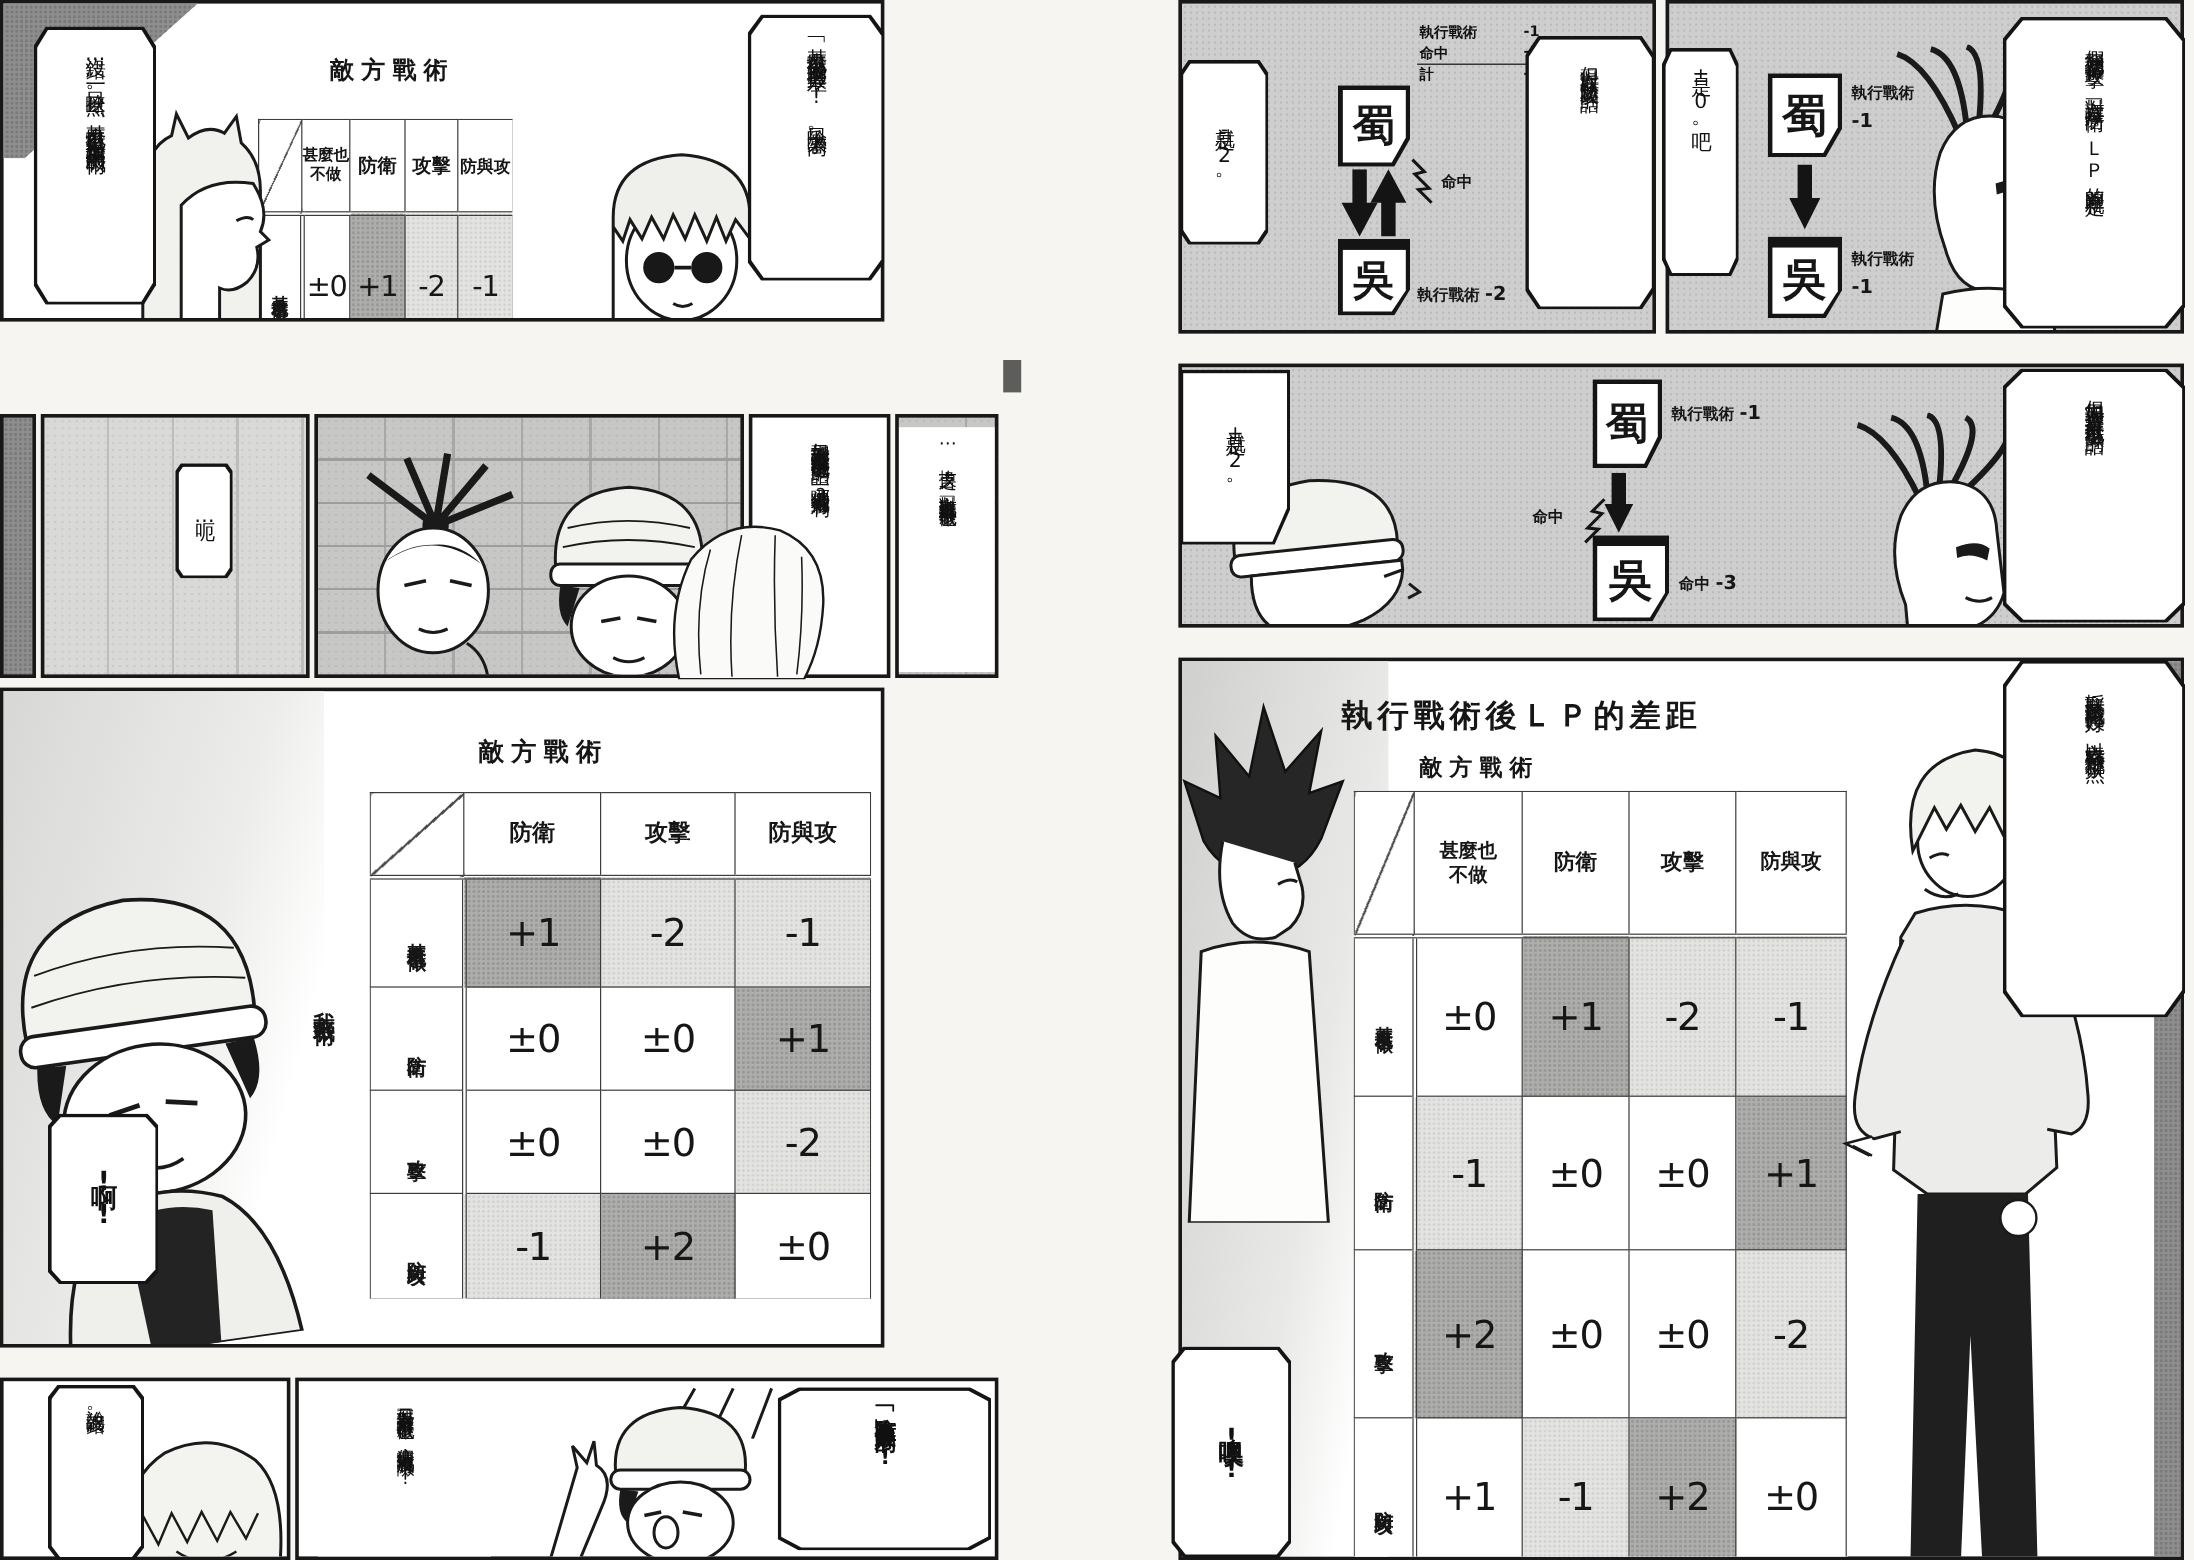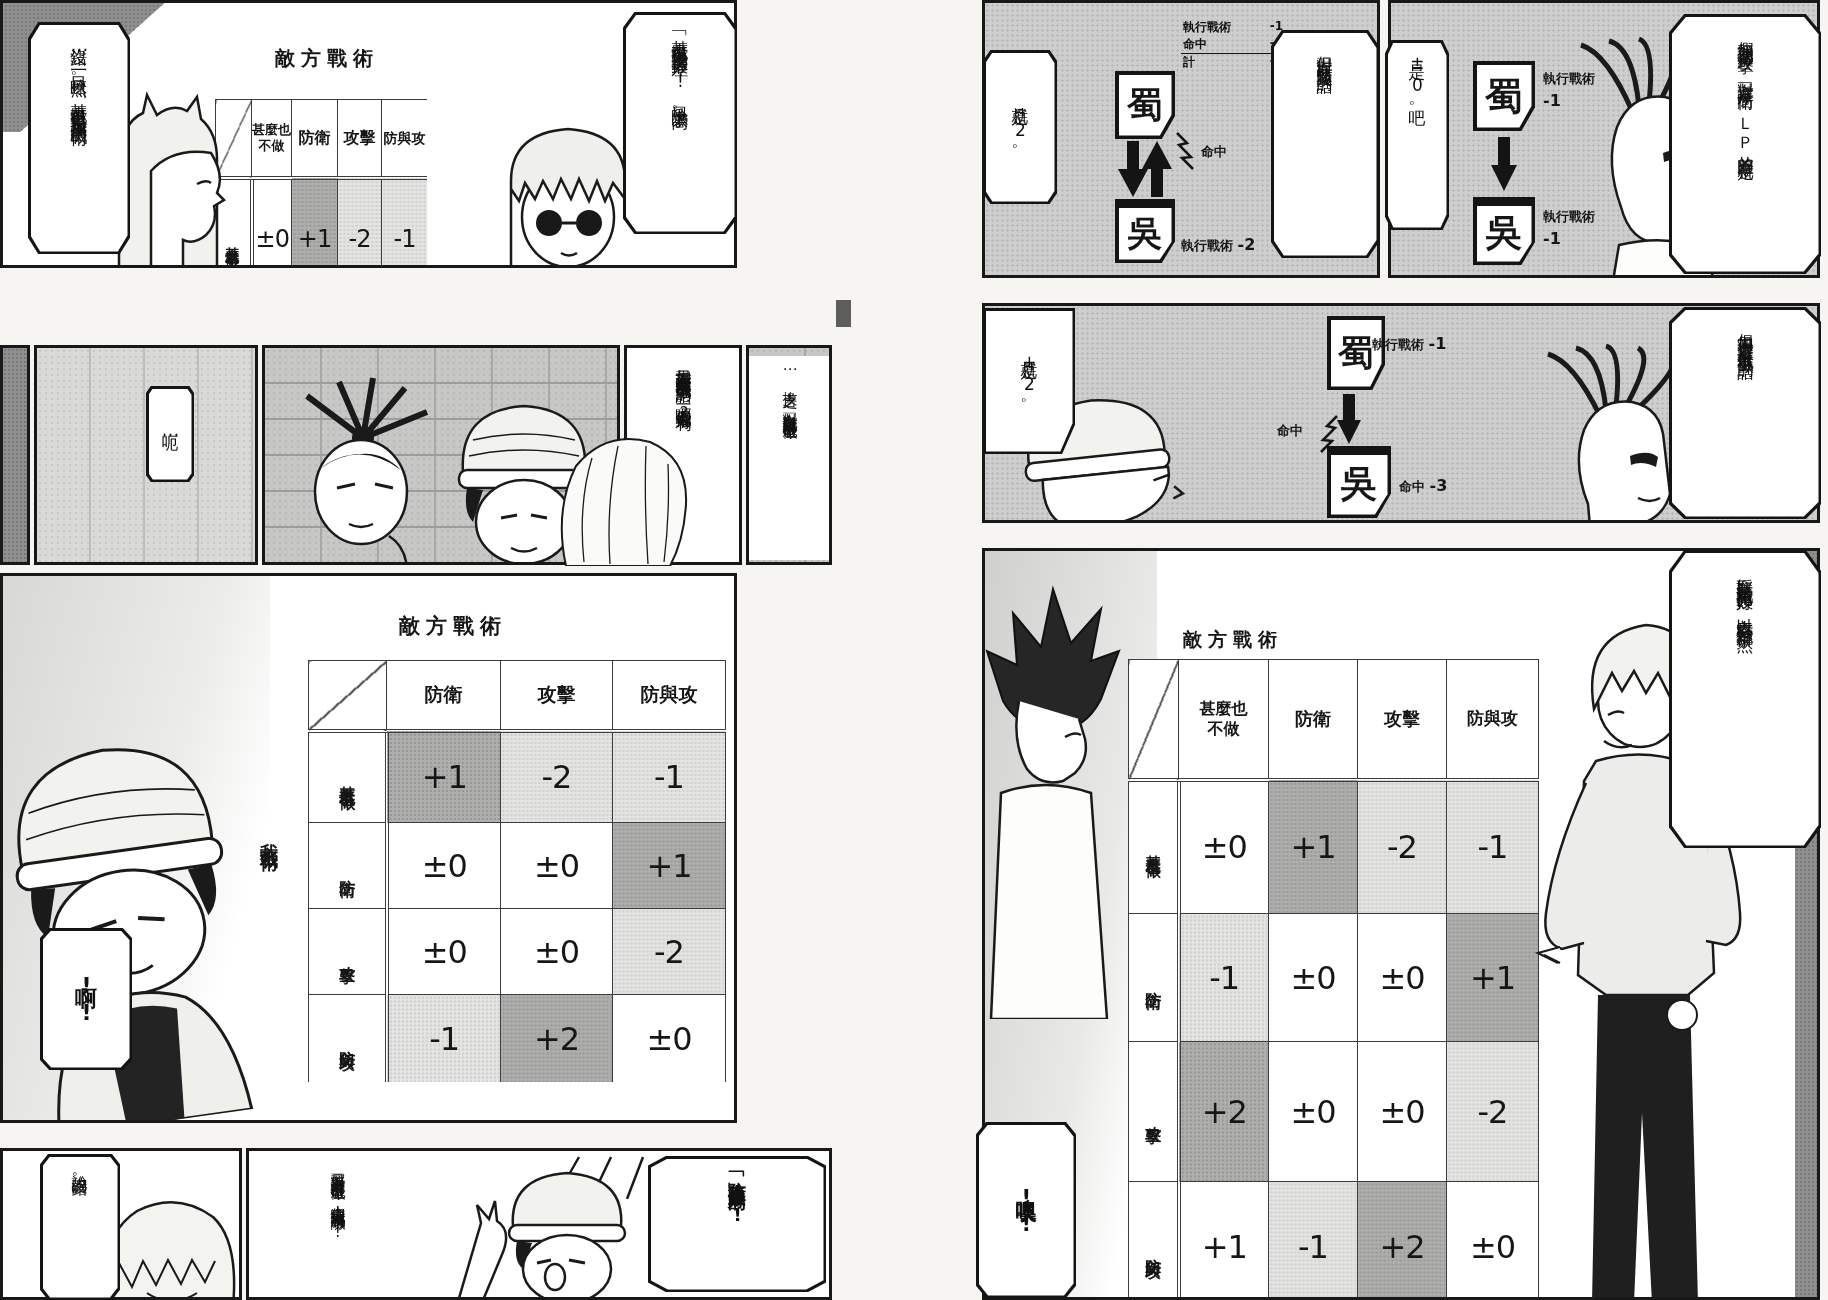--- a/index.html
+++ b/index.html
@@ -334,21 +334,21 @@
 
     <svg class="char" style="left:16px;top:84px;transform:rotate(-6deg);" width="196" height="140" viewBox="0 0 196 140">
       <path d="M28 70 Q24 14 96 10 Q168 14 164 70 Z" fill="#f2f2ef" stroke="#1a1a1a" stroke-width="2.5"></path>
       <rect x="24" y="66" width="144" height="18" rx="8" fill="#fff" stroke="#1a1a1a" stroke-width="2.5"></rect>
       <path d="M40 84 Q36 120 58 132 Q92 142 130 130 Q162 118 166 92 L166 84 Z" fill="#fff" stroke="#1a1a1a" stroke-width="2.5"></path>
       <path d="M150 96 l16 -4 M170 104 l8 8 -10 4" stroke="#1a1a1a" stroke-width="2.5" fill="none"></path>
     </svg>
     <div class="card" style="left:342px;top:10px;width:58px;height:74px;">
       <div class="card-in" style="font-size:36px;">蜀</div>
     </div>
-    <div class="annline" style="left:387px;top:28px;text-align:center;">
+    <div class="annline" style="left:408px;top:28px;text-align:center;">
       <span>執行戰術</span> <b>-1</b>
     </div>
     <svg class="abs" style="left:352px;top:88px;z-index:13;" width="24" height="50" viewBox="0 0 24 50">
       <path d="M6 0 h12 v26 h6 L12 50 L0 26 h6 Z" fill="#141414"></path>
     </svg>
     <div class="annline" style="left:292px;top:116px;">命中</div>
     <svg class="abs" style="left:326px;top:108px;z-index:13;" width="30" height="40" viewBox="0 0 30 40">
       <path d="M26 2 l-10 10 8 2 -12 12 9 1 -11 11" fill="none" stroke="#141414" stroke-width="2.5"></path>
     </svg>
     <div class="card wu" style="left:342px;top:140px;width:64px;height:72px;">
@@ -372,20 +372,21 @@
   </div>
   <div class="bub" style="left:1669px;top:307px;width:152px;height:212px;">
     <div class="bub-in">
         <span class="vtx" style="font-size:16.5px;height:186px;">但如果對方選擇「甚麼也不做」的話,</span>
       </div>
   </div>
 
   <div class="panel" style="left:982px;top:548px;width:838px;height:752px;">
     <div class="abs" style="left:-3px;top:-3px;width:175px;height:752px;background:linear-gradient(100deg,#cfcfcd 0%,#e9e9e7 60%,#ffffff 85%);"></div>
     <div class="abs ht-dark" style="left:810px;top:-3px;width:28px;height:752px;"></div>
+    <div class="abs ttl" style="left:133px;top:28px;font-size:26px;letter-spacing:4px;">執行戰術後ＬＰ的差距</div>
     <div class="abs ttl" style="left:198px;top:76px;font-size:19px;">敵方戰術</div>
     <div class="tablewrap" style="left:143px;top:108px;width:412px;height:641px;">
       <table class="pm" style="width:410px;">
         <tbody>
             <tr class="hdr" style="height:120px;">
           <td class="corner" style="width:50px;"></td>
           <td style="width:90px;"><span class="hdrtxt" style="width:52px;">甚麼也不做</span></td>
           <td style="width:89px;"><span class="hdrtxt" style="font-size:18px;">防衛</span></td>
           <td style="width:89px;"><span class="hdrtxt" style="font-size:18px;">攻擊</span></td>
           <td style="width:92px;"><span class="hdrtxt" style="font-size:17px;">防與攻</span></td>

